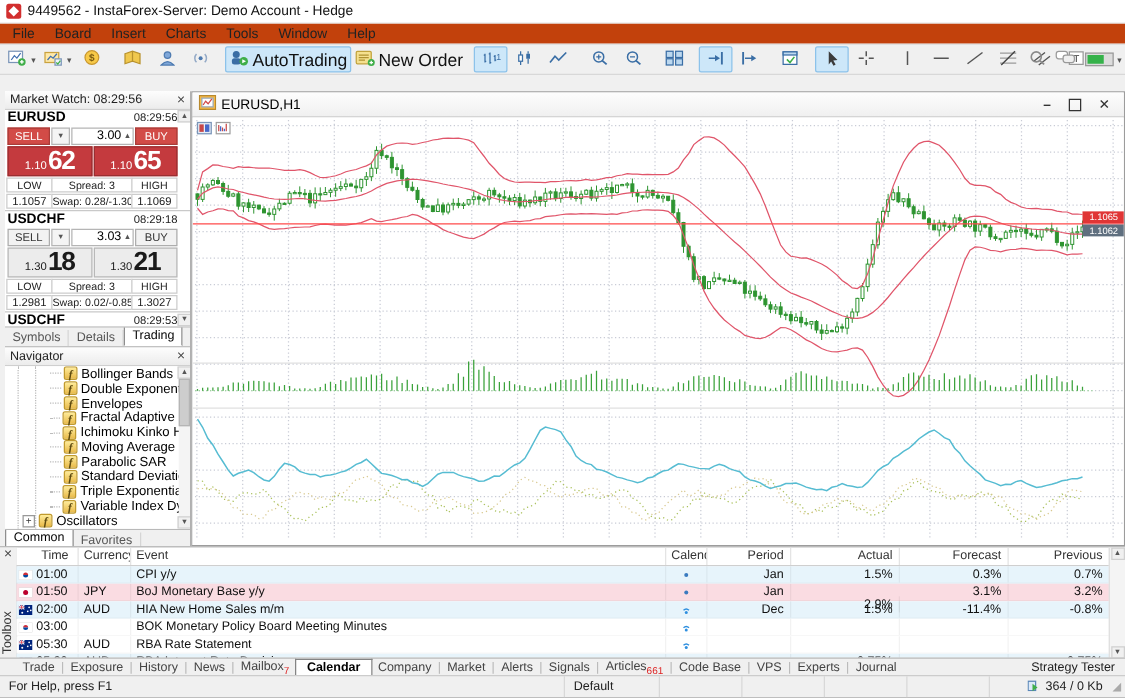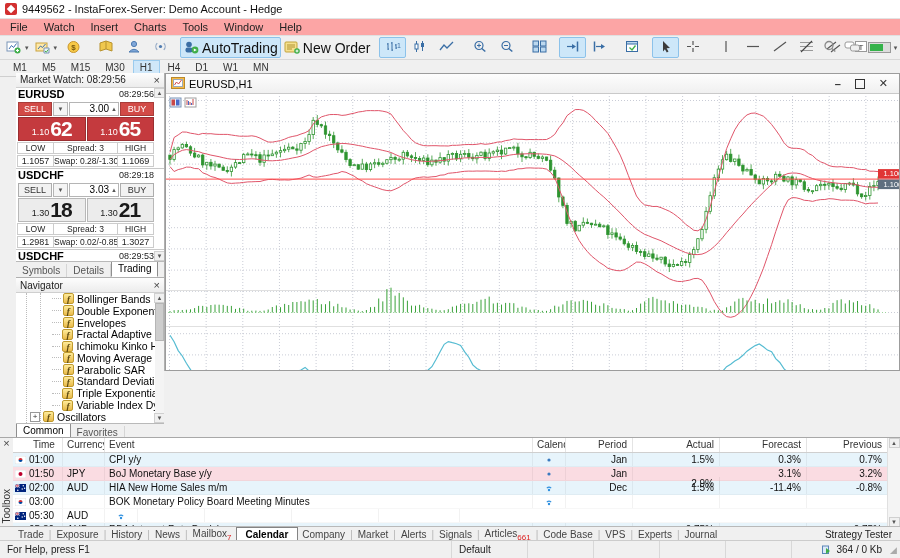--- a/index.html
+++ b/index.html
@@ -4,41 +4,41 @@
 <style>
   html,body{margin:0;padding:0;background:#888;}
   .app{position:relative;width:900px;height:558px;background:#f0f0f0;overflow:hidden;
        font-family:"Liberation Sans","DejaVu Sans",sans-serif;font-size:11px;color:#000;}
   
   .titlebar{height:18px;background:#fff;display:flex;align-items:center;gap:5px;padding-left:5px;border-bottom:1px solid #e3e3e3;}
   .appicon{width:12px;height:12px;background:#d22f2f;border-radius:2px;display:inline-block;position:relative;}
   .appicon:after{content:"";position:absolute;left:3px;top:3px;width:6px;height:6px;background:#fff;transform:rotate(45deg);}
   .titletext{font-size:11px;color:#111;}
   
-  .menubar{height:16px;display:flex;align-items:center;background:#fca5a5;padding-left:2px;}
+  .menubar{height:16px;display:flex;align-items:center;background:#c2410c;padding-left:2px;}
   .menuitem{padding:0 8px;height:16px;line-height:16px;color:#222;cursor:default;}
   
   .toolbar{height:23px;background:#f0f0f0;border-top:1px solid #e0e0e0;border-bottom:1px solid #d8d8d8;display:flex;align-items:center;padding:0 3px;}
   .tleft{display:flex;align-items:center;flex:1;min-width:0;}
   .tright{display:flex;align-items:center;gap:7px;padding-right:6px;}
   .tgroup{display:flex;align-items:center;}
   .tsep{width:1px;height:16px;background:#d0d0d0;margin:0 3px;}
   .tbtn{height:19px;min-width:21px;display:flex;align-items:center;justify-content:center;gap:3px;
         border:1px solid transparent;border-radius:2px;padding:0 2px;cursor:default;}
   .tbtn.active{background:#cde7f9;border-color:#8cc2ea;}
   .tbtn .lbl{font-size:14px;color:#111;white-space:nowrap;}
   .dd{font-size:7px;color:#555;margin-left:1px;}
   .connbar{width:21px;height:9px;border:1px solid #9a9a9a;background:#dcdcdc;position:relative;}
   .connbar:before{content:"";position:absolute;left:1px;top:1px;bottom:1px;width:13px;background:#35b24a;}
   
   .tfbar{height:16px;background:#f0f0f0;border-bottom:1px solid #cfcfcf;display:flex;align-items:center;padding-left:6px;gap:1px;}
   .tf{font-size:10px;color:#333;padding:0 6px;height:14px;line-height:14px;border:1px solid transparent;cursor:default;}
   .tf.active{background:#cfe7f9;border-color:#9bcbee;}
   
-  .main{position:absolute;top:73px;left:16px;right:0;height:298px;display:flex;}
+  .main{position:absolute;top:73px;left:4px;right:0;height:364px;display:flex;}
   .leftpanel{width:148px;display:flex;flex-direction:column;border-right:1px solid #b0b0b0;background:#fff;}
   .phead{height:14px;background:linear-gradient(#fdfdfd,#ececec);border-bottom:1px solid #cfcfcf;
          display:flex;align-items:center;justify-content:space-between;padding:0 4px;font-size:10px;color:#222;}
   .pclose{color:#444;font-size:11px;line-height:10px;cursor:default;}
   .mw{height:204px;display:flex;flex-direction:column;}
   .mw-body{position:relative;height:175px;overflow:hidden;background:#fff;}
   .sym{border-bottom:1px solid #c9c9c9;padding:0 10px 1px 2px;}
   .sym-name{display:flex;justify-content:space-between;align-items:center;height:13px;}
   .sym-name .nm{font-weight:bold;font-size:11px;}
   .sym-name .tm{font-size:9px;color:#222;}
@@ -109,21 +109,21 @@
 </head>
 <body>
 
 <div class="app">
   <div class="titlebar">
     <span class="appicon"></span>
     <span class="titletext">9449562 - InstaForex-Server: Demo Account - Hedge</span>
   </div>
   <div class="menubar" id="menubar">
       <span class="menuitem">File</span>
-      <span class="menuitem">Watch</span>
+      <span class="menuitem">Board</span>
       <span class="menuitem">Insert</span>
       <span class="menuitem">Charts</span>
       <span class="menuitem">Tools</span>
       <span class="menuitem">Window</span>
       <span class="menuitem">Help</span>
     </div>
   <div class="toolbar">
     <div class="tleft" id="toolbar-left">
         <div class="tgroup">
           <div class="tbtn">
@@ -330,31 +330,20 @@
             <circle cx="6" cy="5.5" r="4" fill="none" stroke="#8a8a8a" stroke-width="1.3"></circle>
             <path d="M8.8 8.5l3.5 3" stroke="#8a8a8a" stroke-width="1.5"></path>
           </svg></span>
         <span><svg width="17" height="12">
             <rect x="1" y="1" width="9" height="6" rx="2" fill="#fff" stroke="#9a9a9a"></rect>
             <rect x="6.5" y="4" width="9" height="6" rx="2" fill="#efefef" stroke="#9a9a9a"></rect>
           </svg></span>
         <div class="connbar"></div>
       </div>
   </div>
-  <div class="tfbar" id="tfbar">
-      <span class="tf">M1</span>
-      <span class="tf">M5</span>
-      <span class="tf">M15</span>
-      <span class="tf">M30</span>
-      <span class="tf active">H1</span>
-      <span class="tf">H4</span>
-      <span class="tf">D1</span>
-      <span class="tf">W1</span>
-      <span class="tf">MN</span>
-    </div>
 
   <div class="main">
     <div class="leftpanel">
       <div class="mw">
         <div class="phead">
           <span>Market Watch: 08:29:56</span>
           <span class="pclose">×</span>
         </div>
         <div class="mw-body" id="mw-symbols">
             <div class="sym">
@@ -944,20 +933,23 @@
                 <circle cx="8.3" cy="1.8" r="0.7" fill="#fff"></circle>
                 <circle cx="7.2" cy="5" r="0.7" fill="#fff"></circle>
                 <circle cx="9.6" cy="4.2" r="0.7" fill="#fff"></circle>
                 <circle cx="2.8" cy="6.2" r="0.8" fill="#fff"></circle>
               </svg>
               <span>05:30</span>
             </div>
             <div class="ccell" style="width: 42px; padding-left: 4px;">
               <span>AUD</span>
             </div>
+            <div class="ccell" style="width: 428px; padding-left: 4px;">
+              <span>RBA Rate Statement</span>
+            </div>
             <div class="ccell" style="width: 33px; justify-content: center;">
               <svg width="12" height="9">
                 <circle cx="6" cy="7" r="1.2" fill="#2e8fdf"></circle>
                 <path d="M3.8 5.2a3.2 3.2 0 014.4 0" fill="none" stroke="#2e8fdf" stroke-width="1.1"></path>
               </svg>
             </div>
             <div class="ccell num" style="width: 67px;">
               <span></span>
             </div>
             <div class="ccell num" style="width: 87px;">

